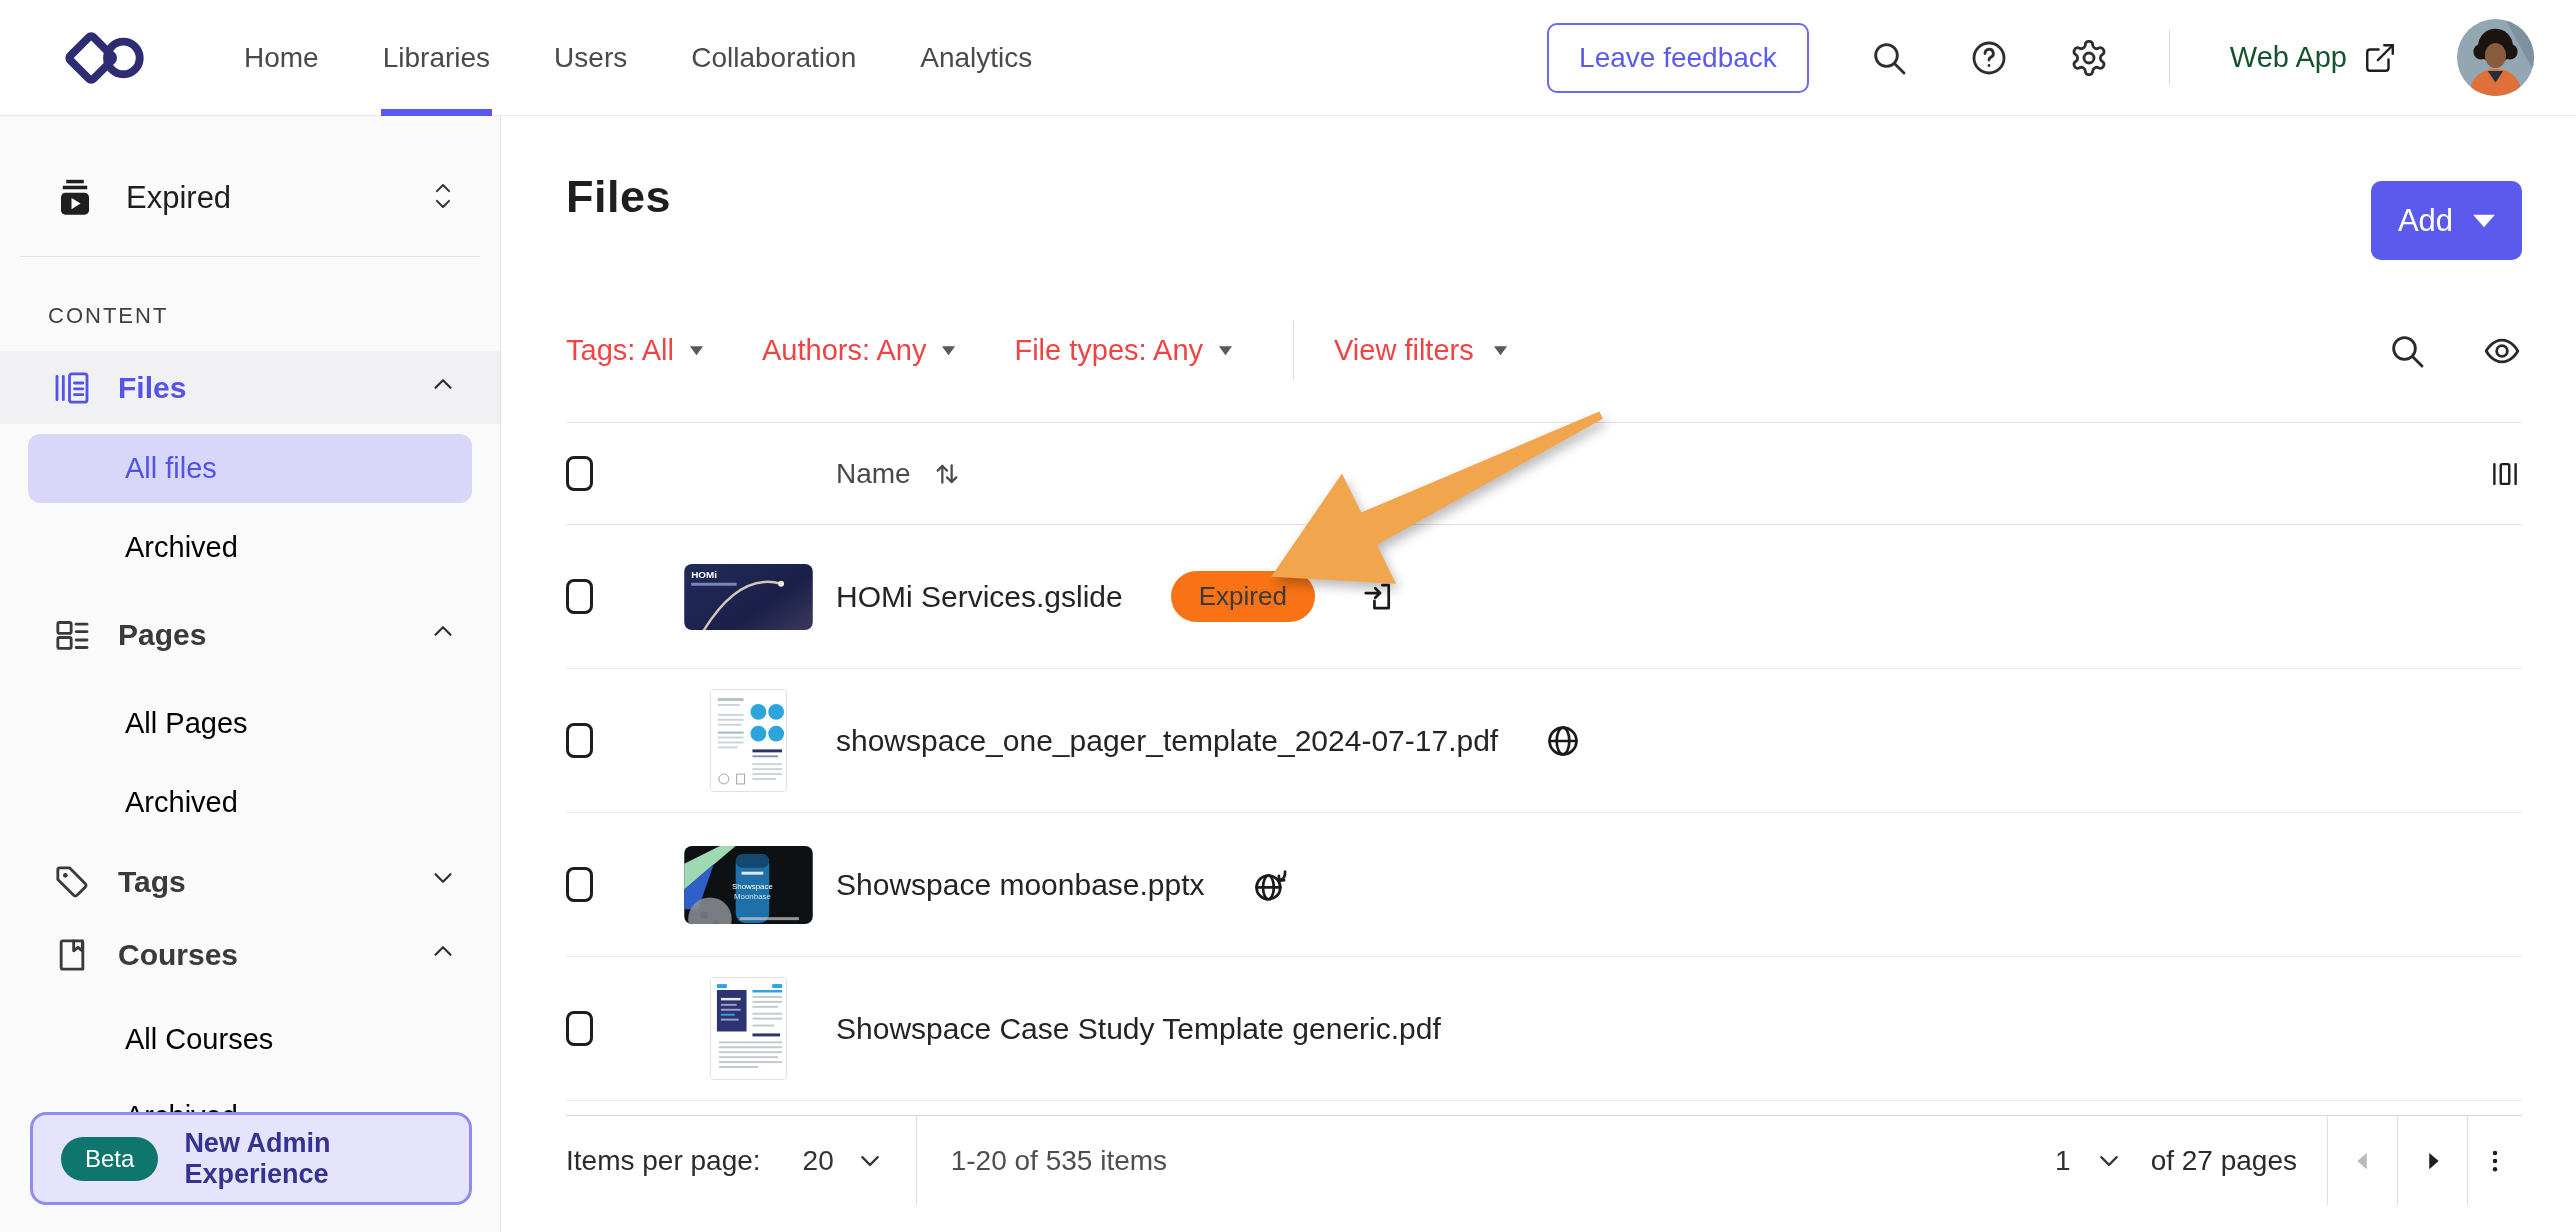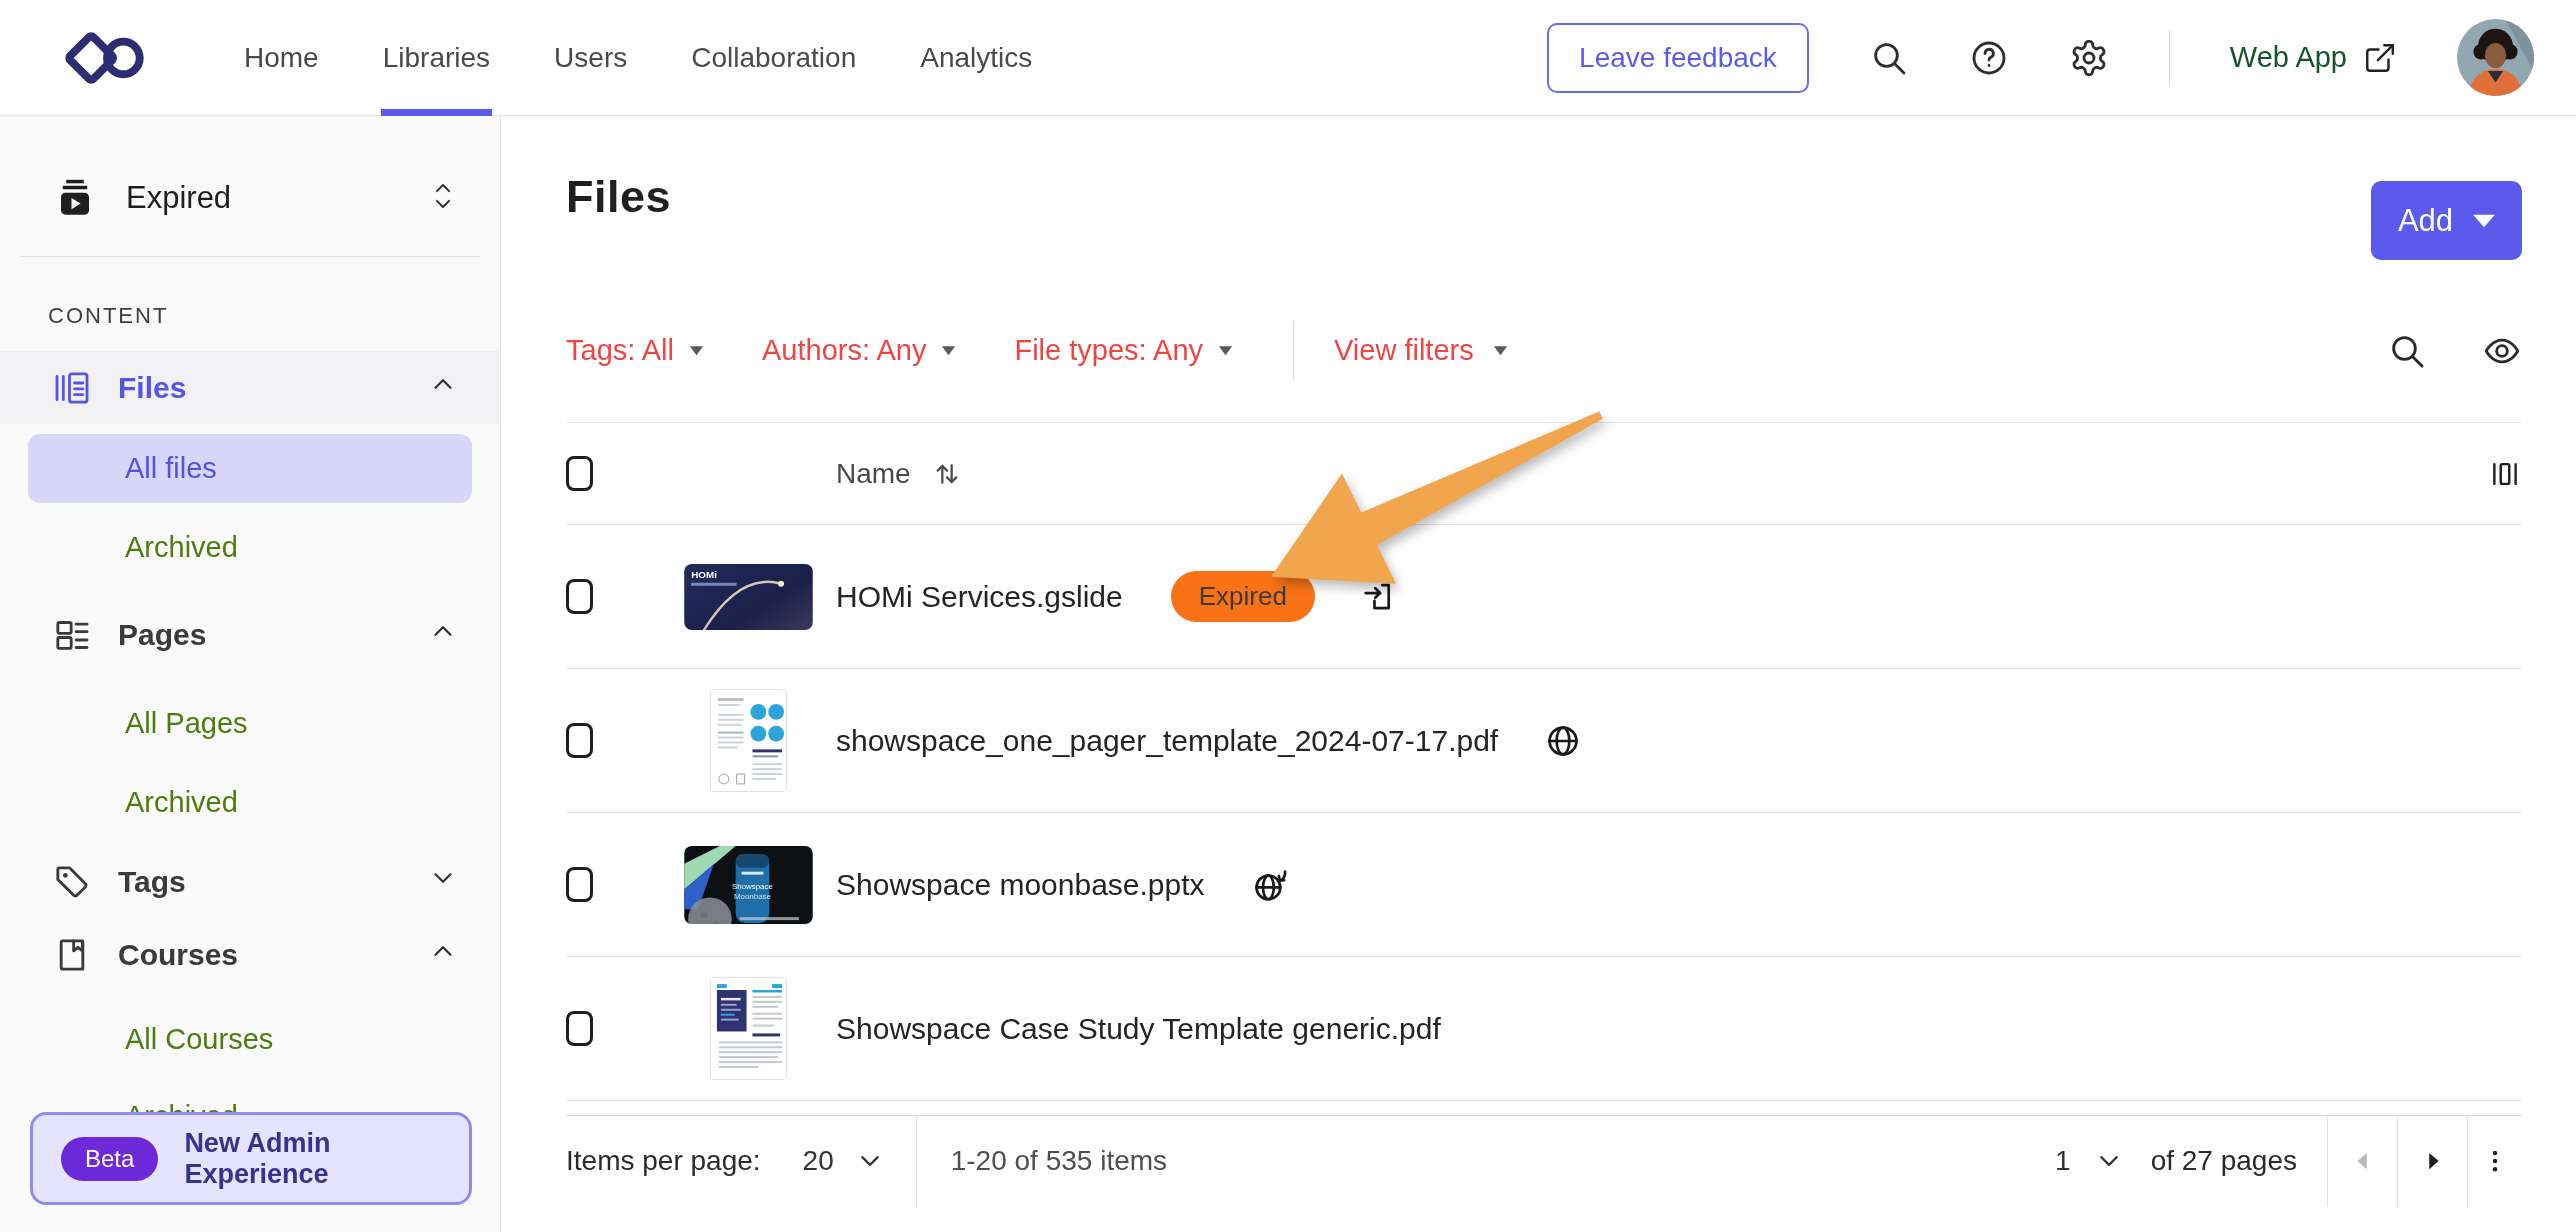--- a/index.html
+++ b/index.html
@@ -31,26 +31,26 @@
   .ws-row svg.ws-icon { width:42px; height:42px; }
   .ws-row .unfold { margin-left:auto; color:#333; } .ws-row .unfold svg { width:30px; height:34px; }
   .sb-divider { height:1px; background:#E3E3E3; margin:19px 20px 0 20px; }
   .section-label { margin:46px 0 22px 48px; font-size:22px; font-weight:normal; letter-spacing:2px; color:#404040; }
   .sb-group { display:flex; align-items:center; gap:26px; height:73px; padding:0 42px 0 52px;
               font-size:30px; font-weight:bold; color:#3A3A3A; cursor:pointer; }
   .sb-group svg.g-icon { width:40px; height:40px; }
   .sb-group .chev { margin-left:auto; color:#2E2E2E; } .sb-group .chev svg { width:30px; height:30px; }
   .sb-group.active { background:#F1F1F4; color:#5553E8; }
   .sb-child { display:flex; align-items:center; height:69px; margin:10px 28px 0 28px; padding-left:97px;
-              font-size:29px; color:#4d7c0f; border-radius:12px; cursor:pointer; }
+              font-size:29px; color:#000000; border-radius:12px; cursor:pointer; }
   .sb-child.selected { background:#D8D6F9; color:#5452E6; }
   .beta-banner { position:absolute; left:30px; right:28px; bottom:28px; height:93px; background:#E6E4FC;
                  border:3px solid #8E8CEF; border-radius:16px; display:flex; align-items:center; gap:26px;
                  padding:0 28px; z-index:6; cursor:pointer; }
-  .beta-pill { background:#6d28d9; color:#fff; font-size:24px; padding:8px 24px; border-radius:990px; }
+  .beta-pill { background:#0f766e; color:#fff; font-size:24px; padding:8px 24px; border-radius:990px; }
   .beta-text { color:#34338F; font-size:27px; font-weight:bold; }
 
   
   .main { position:absolute; left:502px; top:116px; right:0; bottom:0; background:#fff; }
   .main-header { display:flex; justify-content:space-between; align-items:flex-start; padding:55px 54px 0 64px; }
   .page-title { font-size:45px; font-weight:600; color:#1F1F1F; letter-spacing:0.5px; }
   .add-btn { margin-top:10px; width:151px; height:79px; background:#5B5AEC; border:none; border-radius:10px;
              color:#fff; font-size:31px; font-family:inherit; display:flex; align-items:center; justify-content:center;
              gap:20px; cursor:pointer; }
   .add-btn svg { width:22px; height:14px; }

